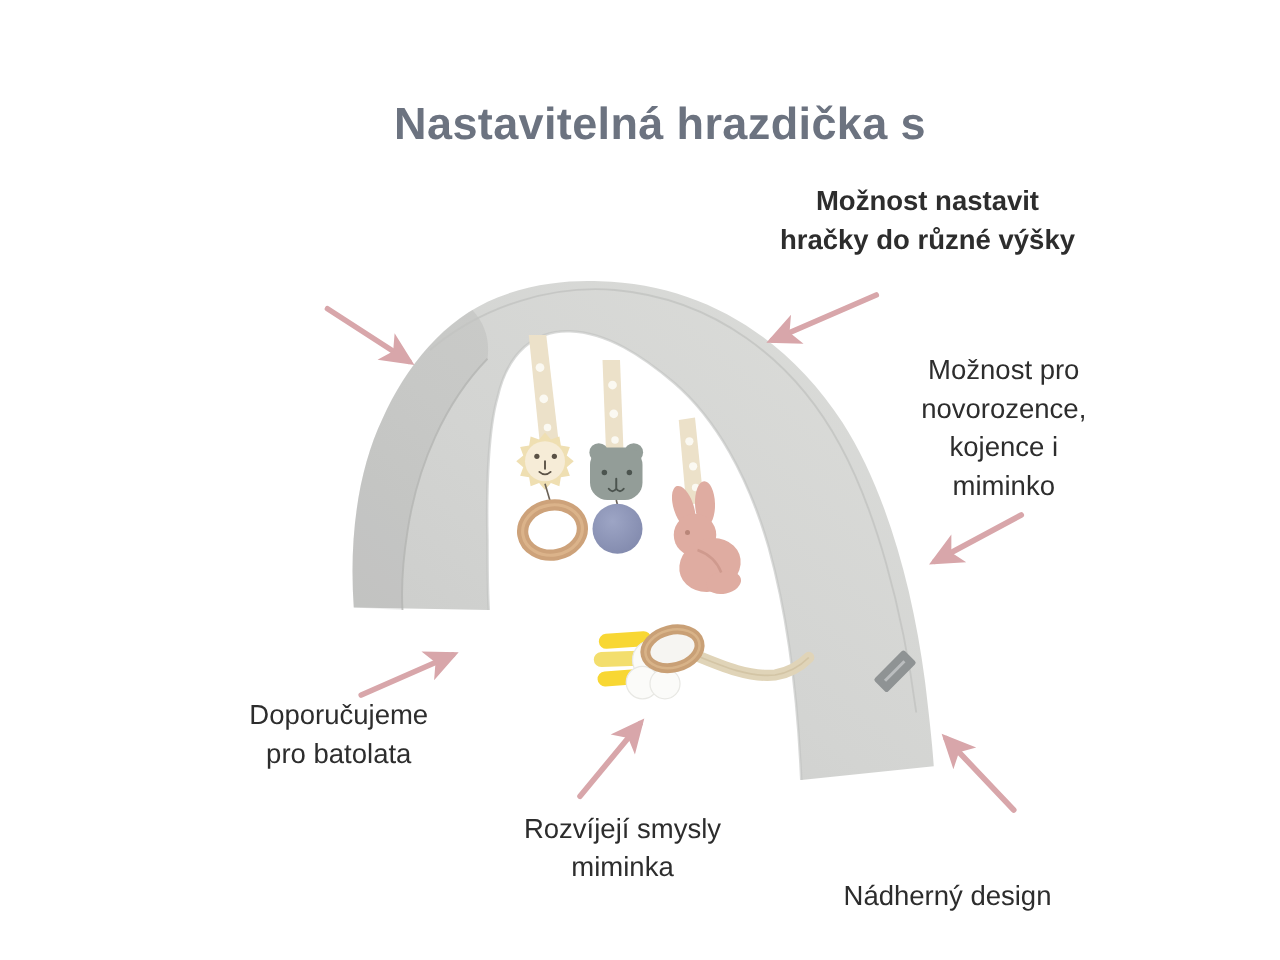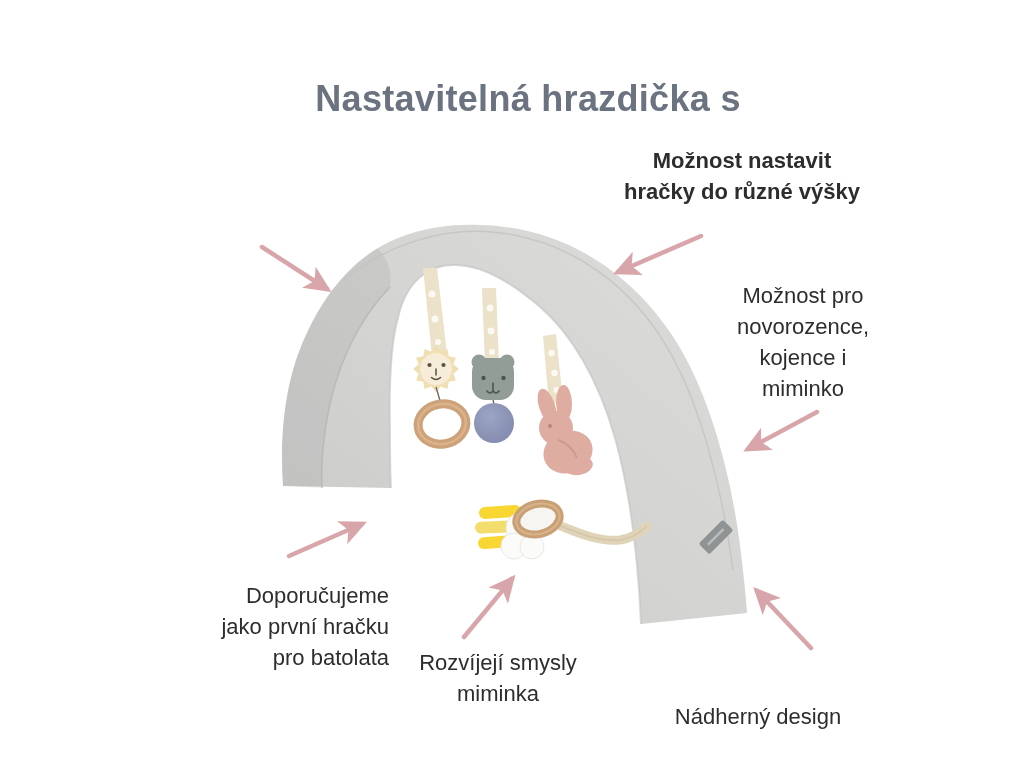--- a/index.html
+++ b/index.html
@@ -7,21 +7,21 @@
          font-family:"Liberation Sans",sans-serif;}
   .illustration{position:absolute;left:0;top:0;width:1024px;height:768px;}
   .title{position:absolute;left:16px;top:48px;width:1024px;text-align:center;
          font-size:36px;line-height:53px;font-weight:700;letter-spacing:.3px;color:#6c7380;}
   .title span{display:block;}
   .note{position:absolute;text-align:center;color:#2d2d2d;font-size:22px;line-height:31px;}
   .note span{display:block;}
   .note-top-left{left:140px;top:163px;width:244px;}
   .note-top-right{left:596px;top:145px;width:292px;font-weight:bold;}
   .note-right{left:700px;top:280px;width:206px;}
-  .note-bottom-left{left:153px;top:580px;width:236px;text-align:right;}
+  .note-bottom-left{left:153px;top:556px;width:236px;}
   .note-bottom-center{left:394px;top:647px;width:208px;}
   .note-bottom-right{left:643px;top:701px;width:230px;}
 </style>
 </head>
 <body>
 
 <div class="stage">
 
   <svg class="illustration" viewBox="0 0 1024 768" aria-hidden="true">
     <defs>
@@ -156,21 +156,20 @@
 
   <div class="note note-right">
     <span>Možnost pro</span>
     <span>novorozence,</span>
     <span>kojence i</span>
     <span>miminko</span>
   </div>
 
   <div class="note note-bottom-left">
     <span>Doporučujeme</span>
-    <span>jako první hračku</span>
     <span>pro batolata</span>
   </div>
 
   <div class="note note-bottom-center">
     <span>Rozvíjejí smysly</span>
     <span>miminka</span>
   </div>
 
   <div class="note note-bottom-right">
     <span>Nádherný design</span>

